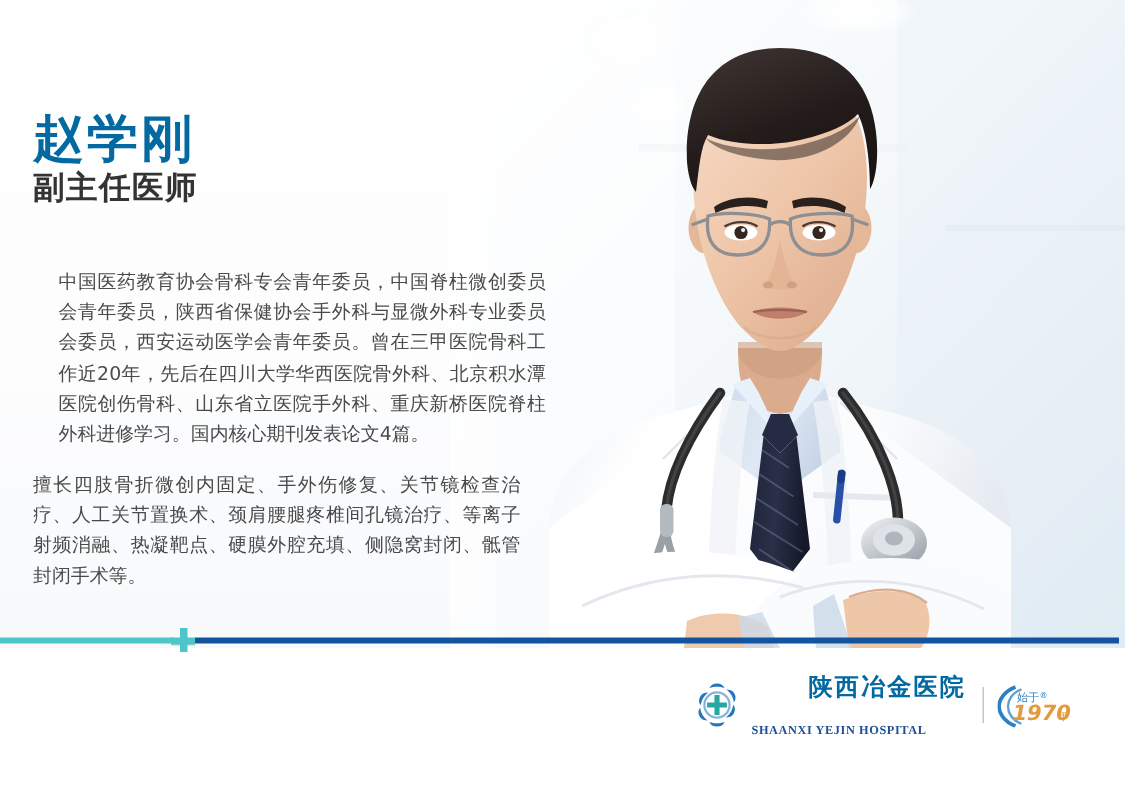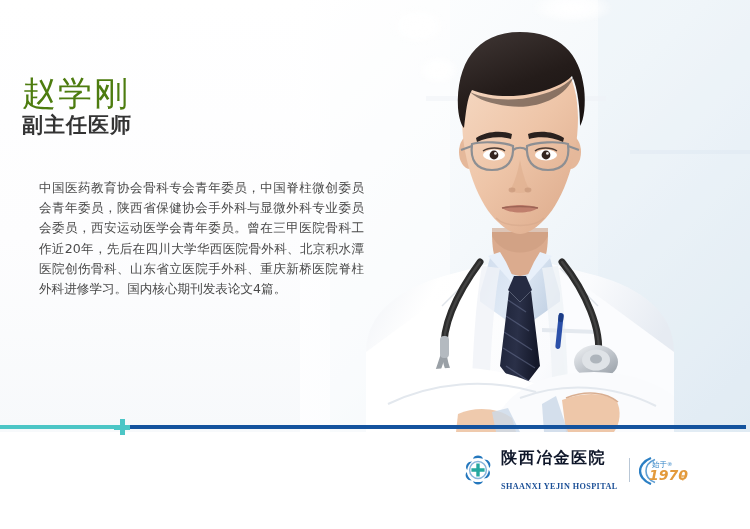--- a/index.html
+++ b/index.html
@@ -32,22 +32,22 @@
     background:radial-gradient(circle,#ffffff 0%,rgba(255,255,255,0.75) 45%,rgba(255,255,255,0) 72%);
     filter:blur(2px);
   }
   .cl1{left:402px;top:20px;width:46px;height:30px;}
   .cl2{left:430px;top:63px;width:34px;height:24px;}
   .cl3{left:563px;top:6px;width:70px;height:26px;}
 
   
   .doctor-name{
     position:absolute;left:22px;top:74px;
-    font-size:34px;line-height:38px;font-weight:normal;
-    color:#4d7c0f;letter-spacing:2px;
+    font-size:34px;line-height:38px;font-weight:bold;
+    color:#0369a1;letter-spacing:2px;
     font-family:"DejaVu Sans","Liberation Sans",sans-serif;
   }
   .doctor-title{
     position:absolute;left:22px;top:112px;
     font-size:21px;line-height:26px;font-weight:bold;
     color:#333333;letter-spacing:1px;
     font-family:"DejaVu Sans","Liberation Sans",sans-serif;
     text-align:center;
   }
   .bio{
@@ -90,23 +90,24 @@
   }
 
   
   .footer{
     position:absolute;left:462px;top:450px;height:40px;
     display:flex;align-items:center;
   }
   .logo-mark{width:32px;height:32px;flex:0 0 32px;margin-right:7px;}
   .logo-text{display:flex;flex-direction:column;justify-content:center;}
   .logo-cn{
-    font-size:16px;line-height:18px;font-weight:bold;color:#0f172a;
+    font-size:16px;line-height:18px;font-weight:bold;color:#0369a1;
     letter-spacing:1.5px;
     font-family:"DejaVu Sans","Liberation Sans",sans-serif;
+    margin-left:38px;
   }
   .logo-en{
     font-size:8.2px;line-height:11px;font-weight:bold;color:#1b4f96;
     letter-spacing:0.4px;margin-top:14px;
     font-family:"Liberation Serif","DejaVu Serif",serif;
   }
   .logo-sep{
     width:1px;height:24px;background:#b9c7d6;margin:0 9px 0 11px;
   }
   .est-badge{position:relative;width:52px;height:30px;}
@@ -294,20 +295,21 @@
         <path d="M172 208 C182 206 198 206 208 208" stroke="#9c6354" stroke-width="1.5" fill="none"></path>
 
         <path d="M166 218 C176 228 204 228 214 218" stroke="#d6a98c" stroke-width="1.6" fill="none" opacity="0.6"></path>
       </g>
     </svg>
   </div>
 
   <div class="doctor-name">赵学刚</div>
   <div class="doctor-title">副主任医师</div>
   <div class="bio">中国医药教育协会骨科专会青年委员，中国脊柱微创委员会青年委员，陕西省保健协会手外科与显微外科专业委员会委员，西安运动医学会青年委员。曾在三甲医院骨科工作近20年，先后在四川大学华西医院骨外科、北京积水潭医院创伤骨科、山东省立医院手外科、重庆新桥医院脊柱外科进修学习。国内核心期刊发表论文4篇。</div>
+  <div class="specialty">擅长四肢骨折微创内固定、手外伤修复、关节镜检查治疗、人工关节置换术、颈肩腰腿疼椎间孔镜治疗、等离子射频消融、热凝靶点、硬膜外腔充填、侧隐窝封闭、骶管封闭手术等。</div>
 
   <div class="divider-teal"></div>
   <div class="divider-plus">
     <div class="h"></div>
       <div class="v"></div>
   </div>
   <div class="divider-navy"></div>
 
   <div class="footer">
     <div class="logo-mark">

